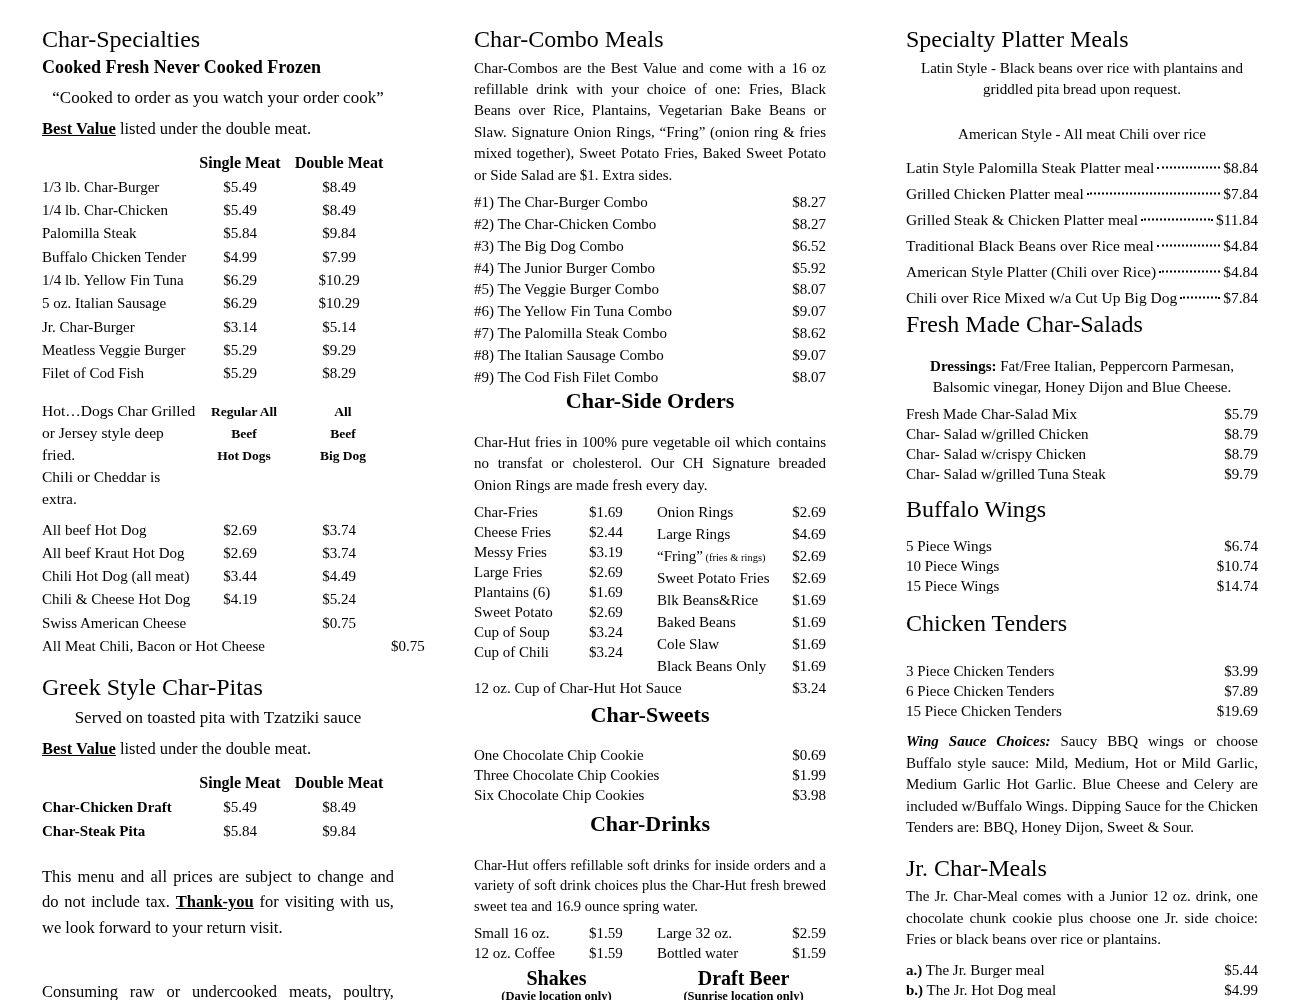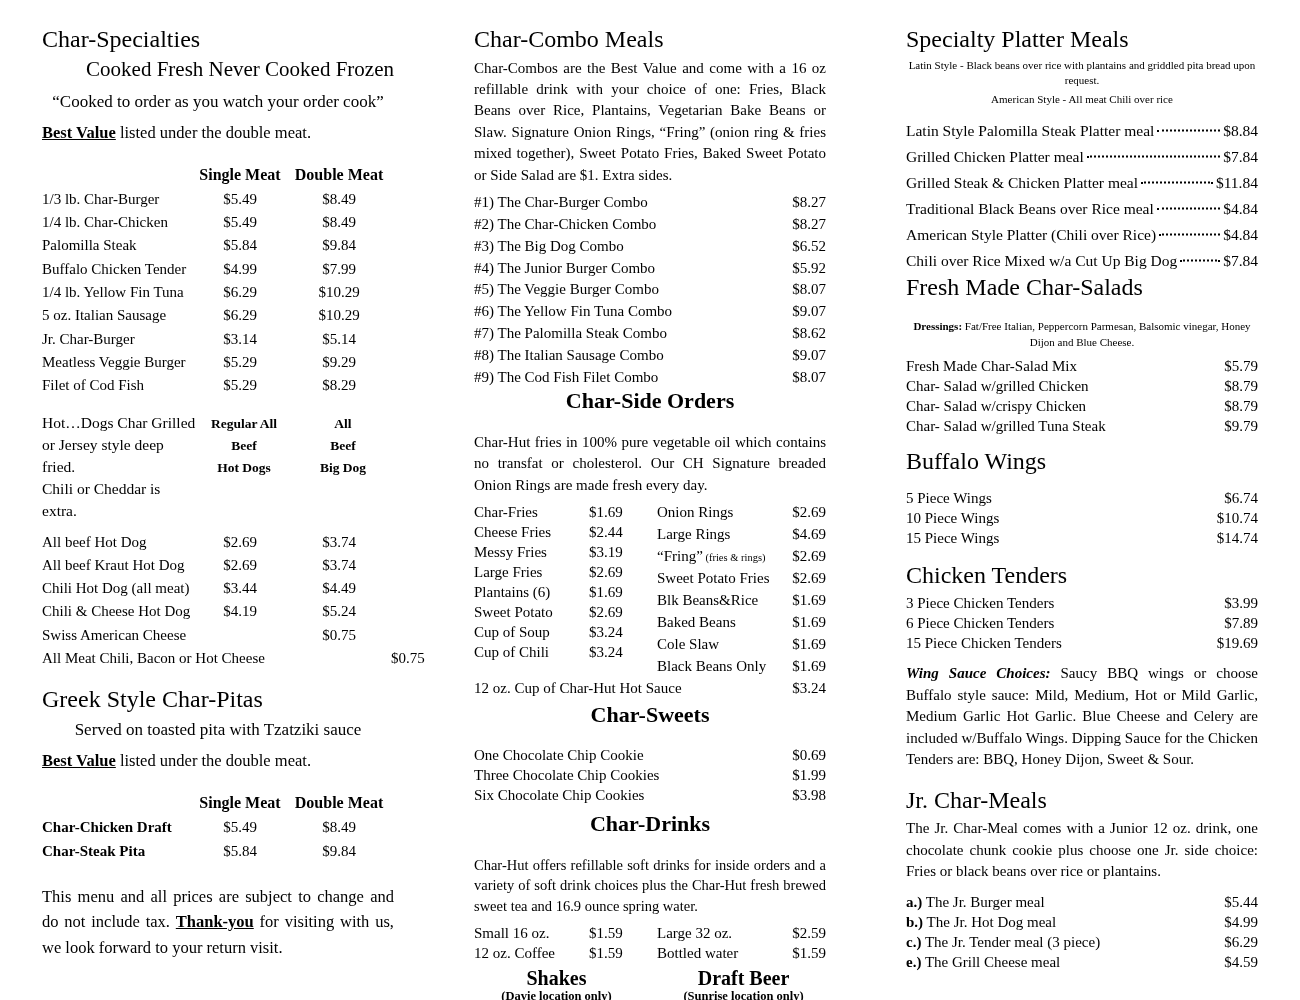--- a/index.html
+++ b/index.html
@@ -3,29 +3,29 @@
 <meta charset="utf-8">
 <style>
   * { margin: 0; padding: 0; box-sizing: border-box; }
   html, body { width: 1300px; height: 1000px; background: #ffffff; color: #000000; overflow: hidden; }
   body { font-family: "Liberation Serif", "DejaVu Serif", serif; }
   .menu { display: flex; justify-content: space-between; padding: 26px 42px 0 42px; }
   .col { width: 352px; }
 
   .title   { font-size: 24px; font-weight: normal; line-height: 1.15; }
   .title2  { font-size: 22px; font-weight: bold; text-align: center; line-height: 1.15; }
-  .sub16b  { font-size: 21px; font-weight: normal; text-align: right; margin-top: 3px; }
+  .sub16b  { font-size: 18px; font-weight: bold; text-align: left; margin-top: 3px; }
   .quote   { font-size: 17px; text-align: center; margin-top: 10px; }
   .bestline{ font-size: 16.5px; margin-top: 11px; }
   .bu      { font-weight: bold; text-decoration: underline; }
 
   .t3row { display: grid; grid-template-columns: 1fr 88px 110px; font-size: 15px; line-height: 23.3px; }
   .t3row .nm { white-space: nowrap; }
   .t3row .p1, .t3row .p2 { text-align: center; }
-  .thead { font-weight: bold; font-size: 16px; margin-top: 20px; margin-bottom: 2px; }
+  .thead { font-weight: bold; font-size: 16px; margin-top: 12px; margin-bottom: 2px; }
   .boldnm .nm { font-weight: bold; }
 
   .hd-head { display: grid; grid-template-columns: 1fr 96px 102px; margin-top: 14px; margin-bottom: 9px; }
   .hd-desc { font-size: 15.5px; line-height: 22px; }
   .hd-col  { font-size: 13.5px; font-weight: bold; text-align: center; line-height: 22px; padding-top: 1px; }
 
   .para   { font-size: 15px; text-align: justify; line-height: 1.43; }
   .note   { font-size: 16.5px; text-align: justify; line-height: 1.55; }
   .bi     { font-weight: bold; font-style: italic; }
   .b      { font-weight: bold; }
@@ -36,28 +36,28 @@
   .sides-grid { display: grid; grid-template-columns: 1fr 1fr; column-gap: 14px; }
   .srow { display: flex; justify-content: space-between; font-size: 15px; line-height: 20px; }
   .srow .nm { white-space: nowrap; }
   .srow .sm { font-size: 10.5px; }
 
   .duo { display: grid; grid-template-columns: 1fr 1fr; column-gap: 22px; margin-top: 4px; }
   .duo-title { font-size: 20px; font-weight: bold; text-align: center; line-height: 1.1; }
   .duo-sub   { font-size: 12.5px; font-weight: bold; text-align: center; margin-bottom: 3px; }
   .duo .row2 { line-height: 20.5px; }
 
-  .cdesc { font-size: 11px; text-align: center; line-height: 1.4; }
+  .cdesc { font-size: 15px; text-align: center; line-height: 1.4; }
   .lrow { display: flex; align-items: baseline; font-size: 15.5px; line-height: 26px; }
   .lrow .nm { white-space: nowrap; }
   .lrow .leader { flex: 1; border-bottom: 2px dotted #000; margin: 0 3px; transform: translateY(-4.5px); min-width: 14px; }
   .lrow .pr { white-space: nowrap; }
 
   .mt2 { margin-top: 18px; } .mt4 { margin-top: 4px; } .mt6 { margin-top: 6px; }
-  .mt8 { margin-top: 4px; font-family: Liberation Serif, serif; } .mt10 { margin-top: 10px; } .mt12 { margin-top: 12px; }
+  .mt8 { margin-top: 24px; font-family: Liberation Serif, serif; } .mt10 { margin-top: 10px; } .mt12 { margin-top: 12px; }
   .mt14 { margin-top: 14px; } .mt16 { margin-top: 16px; } .mt30 { margin-top: 21px; }
 </style>
 </head>
 <body>
 
 <div class="menu">
 
   <div class="col">
     <section>
       <div class="title">Char-Specialties</div>

